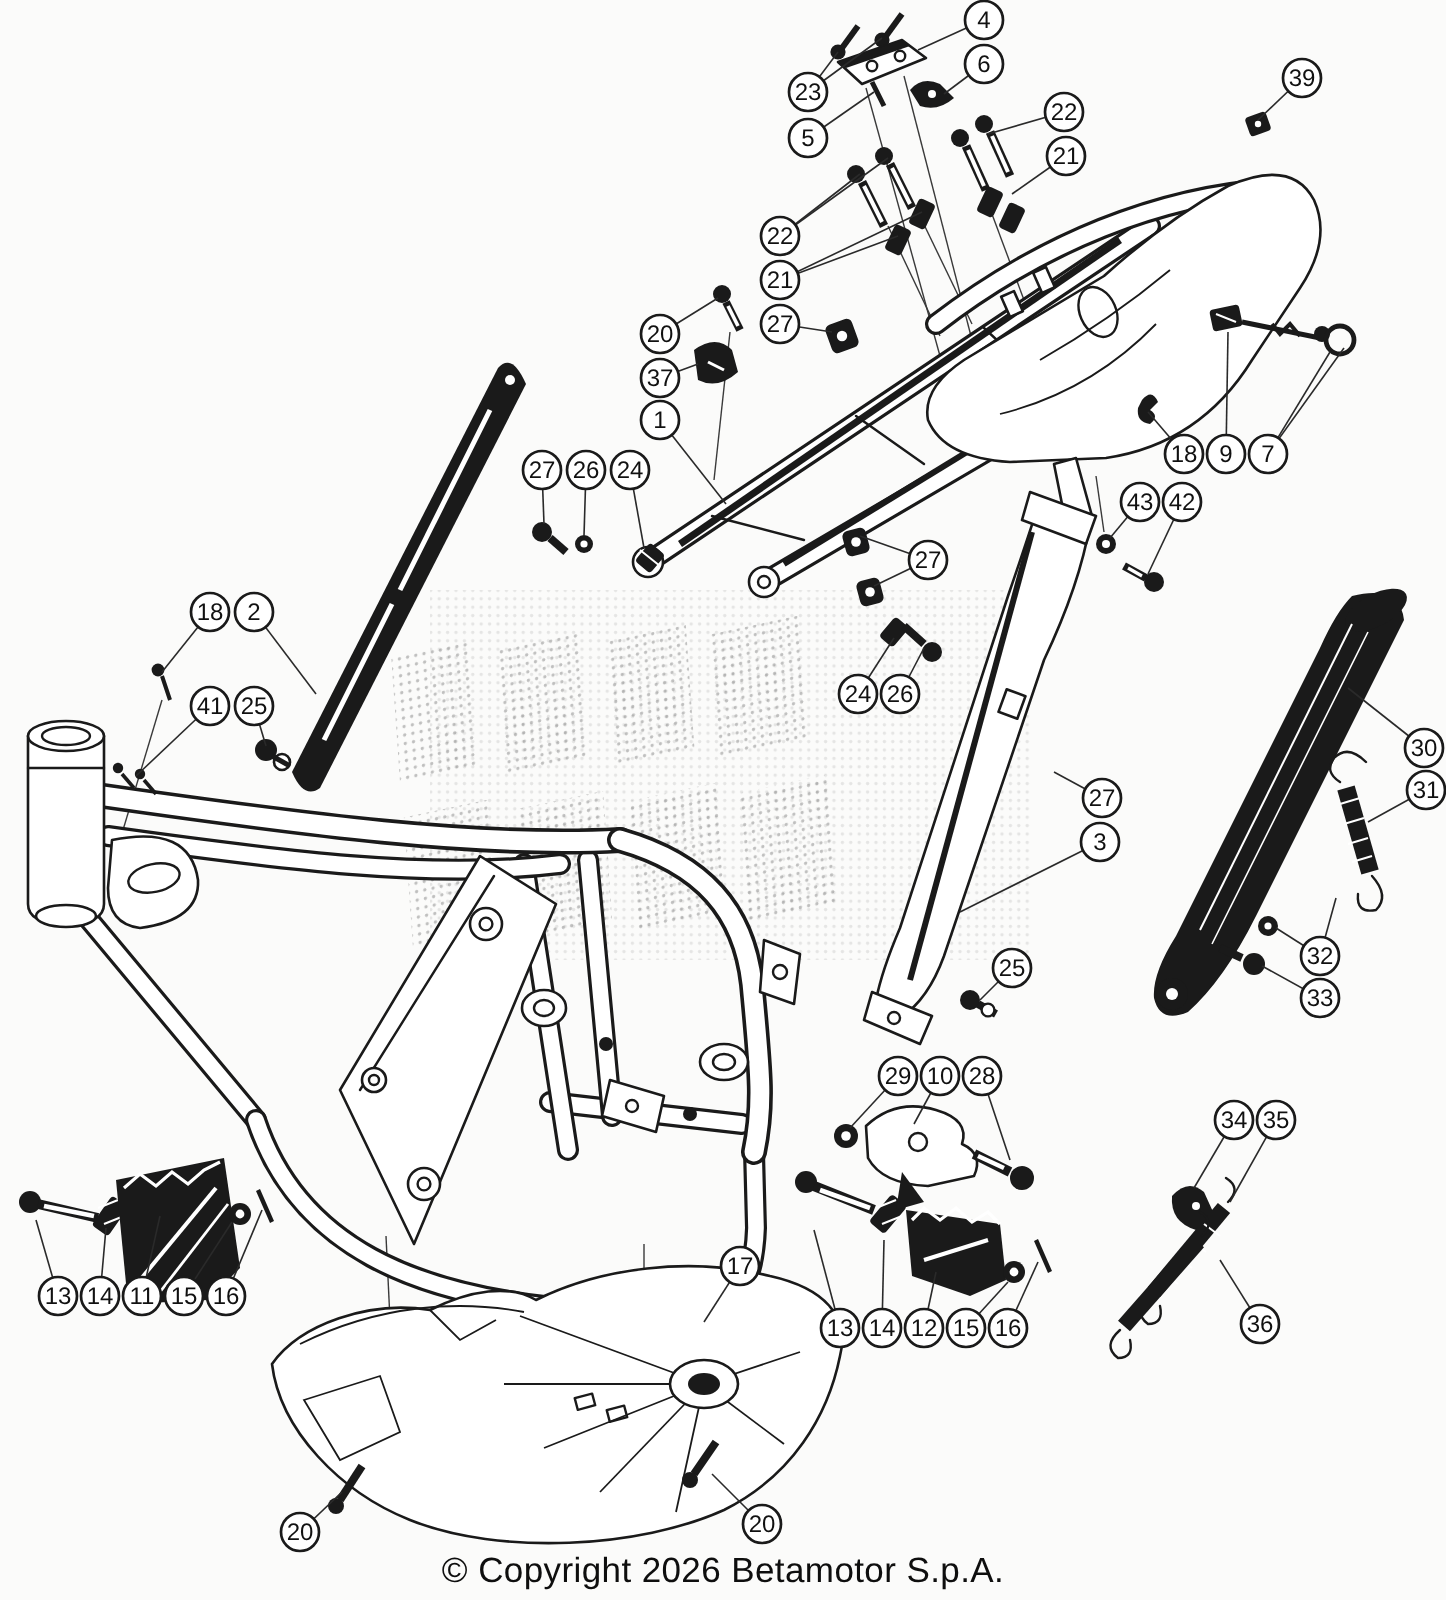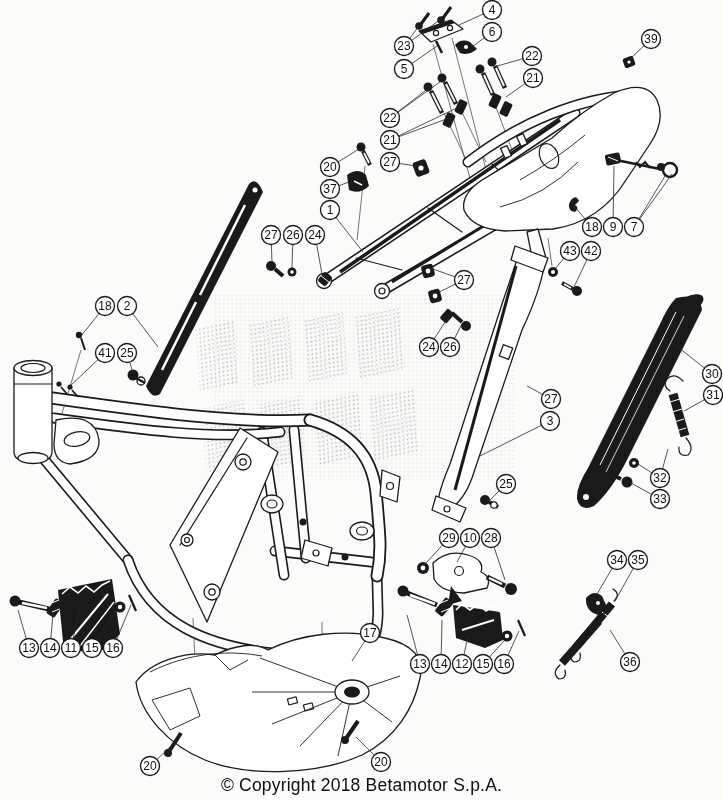--- a/index.html
+++ b/index.html
@@ -636,14 +636,14 @@
           <text x="150" y="770.2" class="callout-num">20</text>
         </g>
         <g>
           <line x1="381" y1="762" x2="356" y2="737" class="leader"></line>
           <circle cx="381" cy="762" r="9.5" class="callout-circle"></circle>
           <text x="381" y="766.2" class="callout-num">20</text>
         </g>
       </g>
 </svg>
 
-<div class="copyright">© Copyright 2018 Betamotor S.p.A.</div>
+<div class="copyright">© Copyright 2026 Betamotor S.p.A.</div>
 </div>
 
 </body></html>

